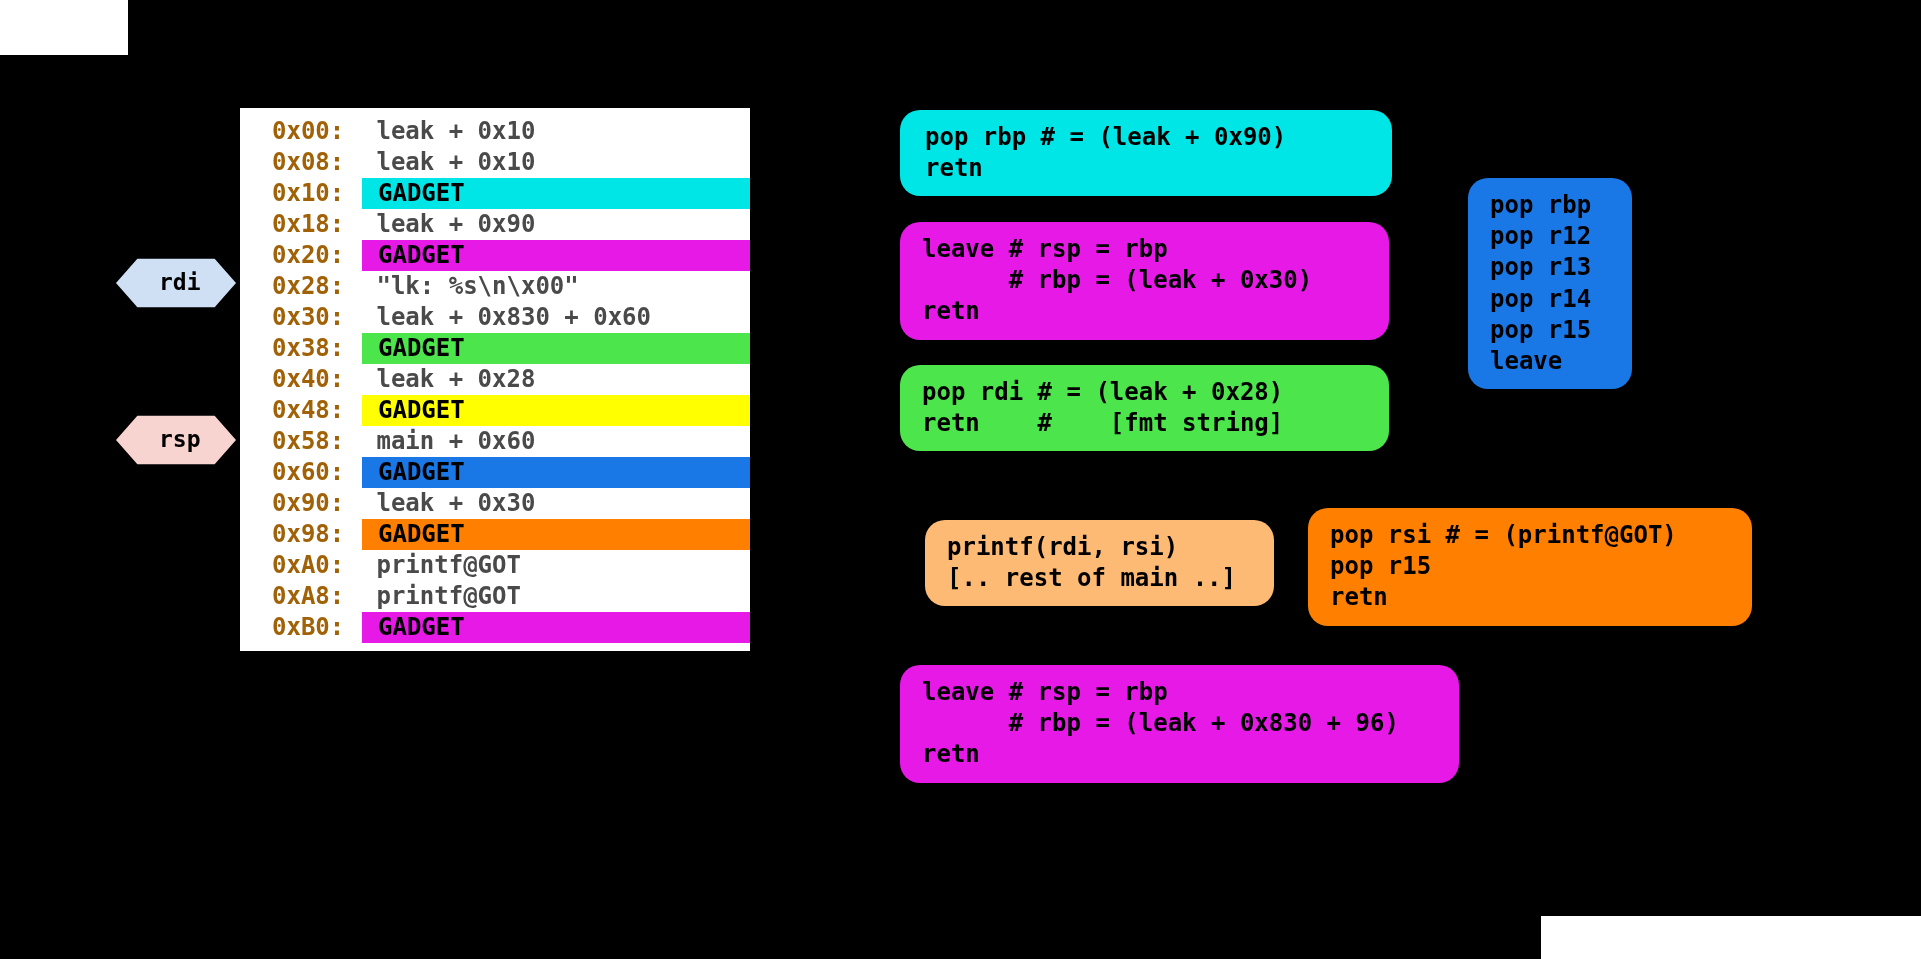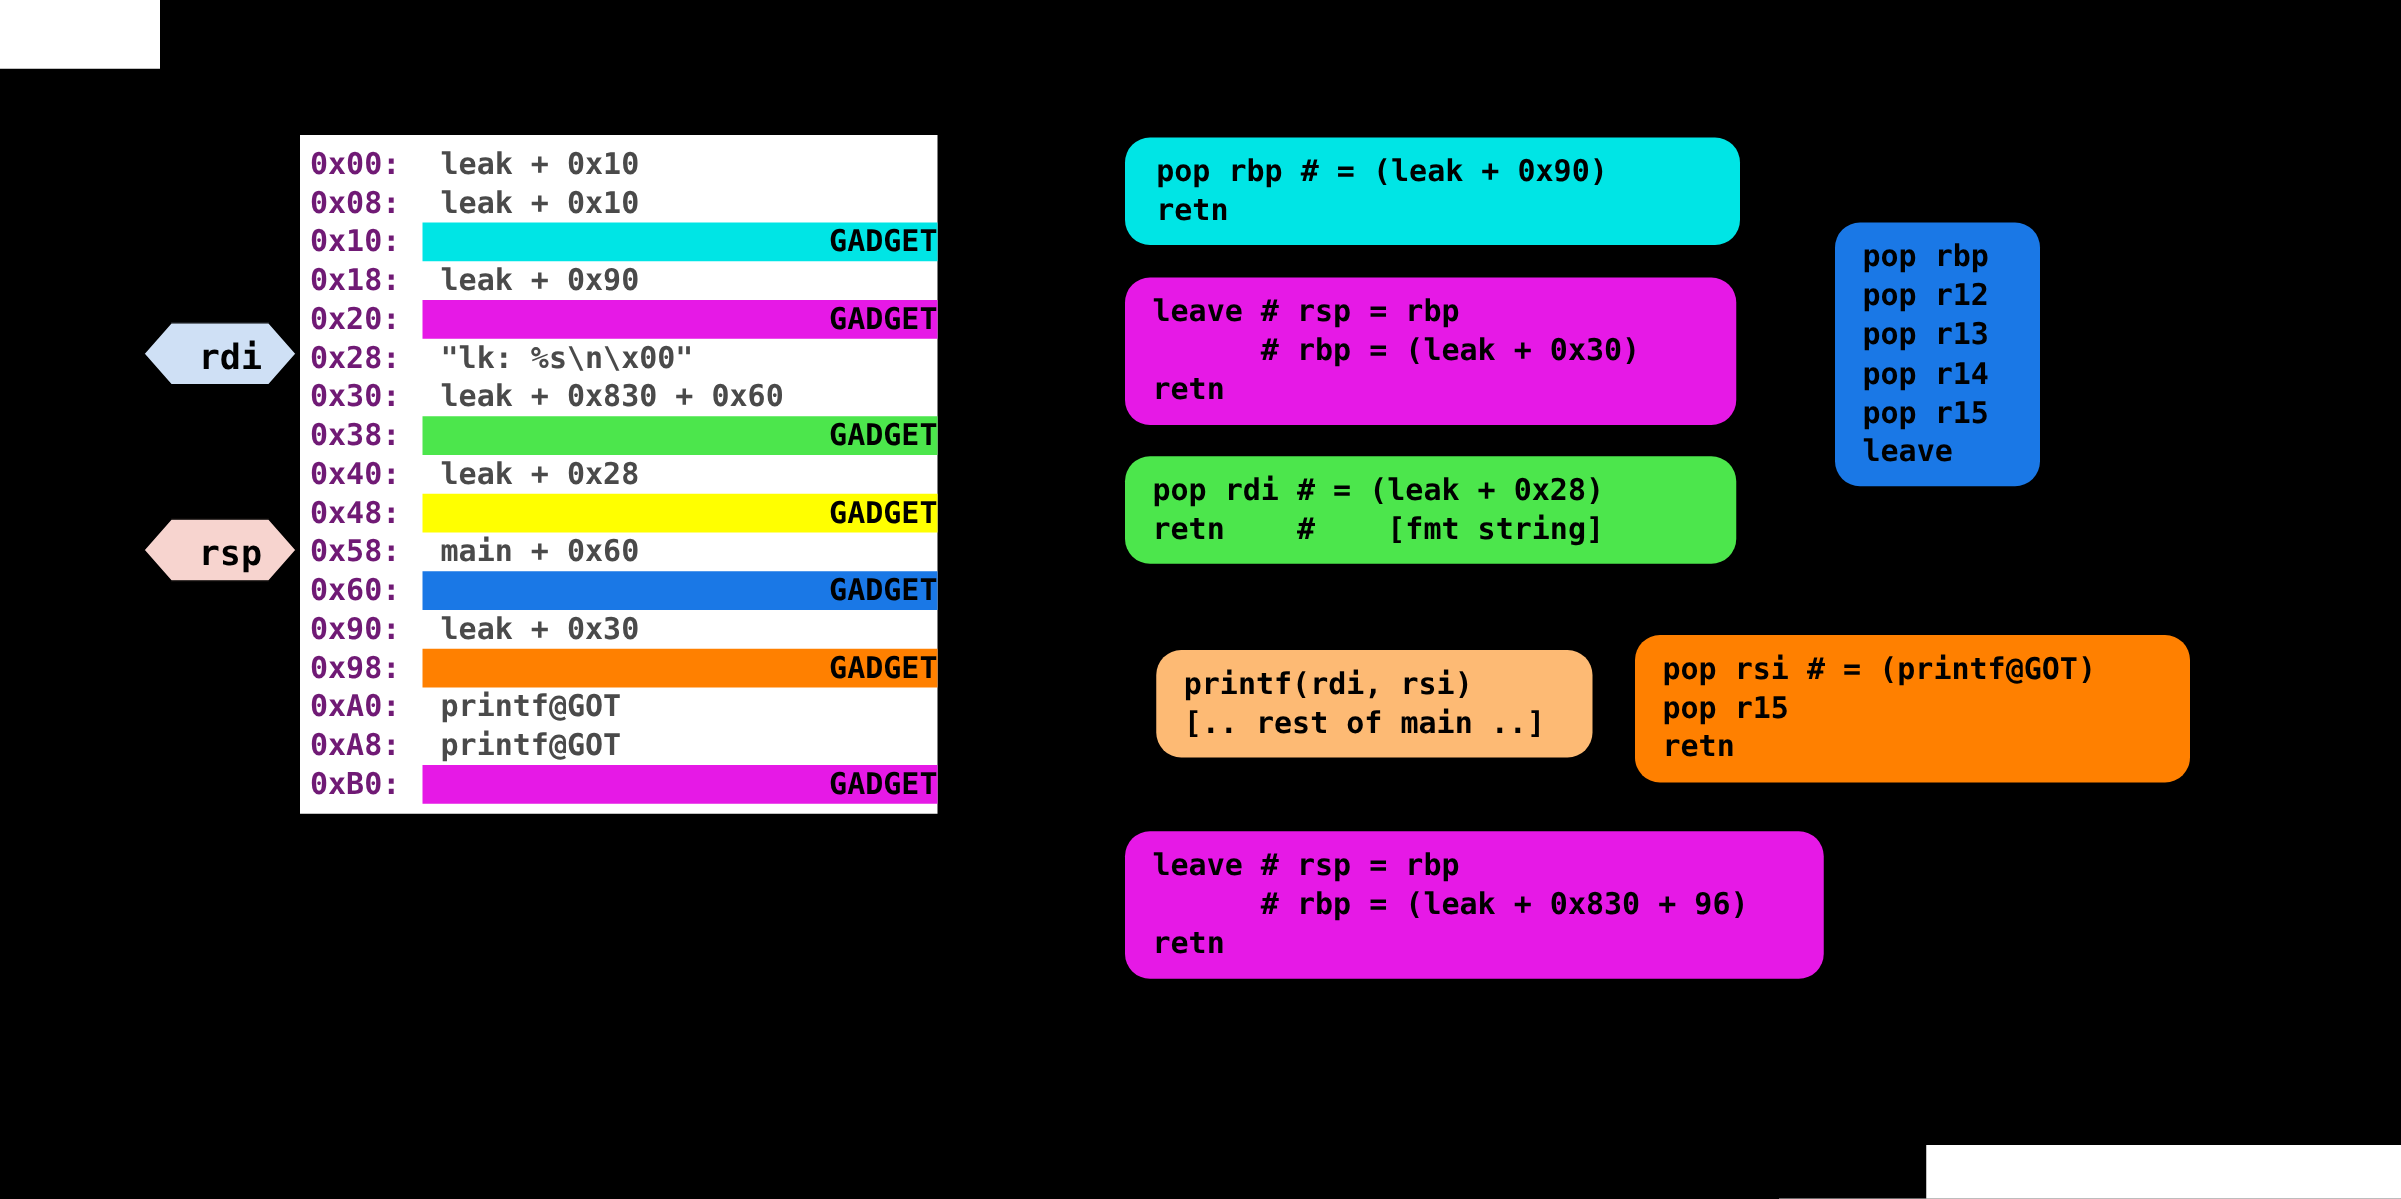--- a/index.html
+++ b/index.html
@@ -49,49 +49,49 @@
     padding: 8px 0;
   }
   .stack-row {
     display: flex;
     align-items: stretch;
     height: 31px;
     white-space: pre;
   }
   .addr {
     padding-left: 8px;
-    color: #701a75;
+    color: #a16207;
     flex: 0 0 90px;
+    margin-left: 24px;
   }
   .val {
     flex: 1;
     color: #4a4a4a;
   }
   .val.gadget {
     color: #000000;
     font-weight: 700;
-    padding-left: 2px;
-    text-align: right;
+    padding-left: 16px;
   }
 
   
   .reg-tag {
     position: absolute;
     left: 115px;
     width: 122px;
     height: 50px;
     font-weight: 700;
     color: #000000;
   }
   .reg-tag svg { position: absolute; inset: 0; }
   .reg-tag span {
     position: absolute;
     left: 44px;
     top: 10px;
-    font-size: 28px;
+    font-size: 23px;
     text-align: right;
   }
 
   
   .bubble {
     position: absolute;
     border-radius: 20px;
     padding: 12px 22px;
     color: #000000;
     white-space: pre;

